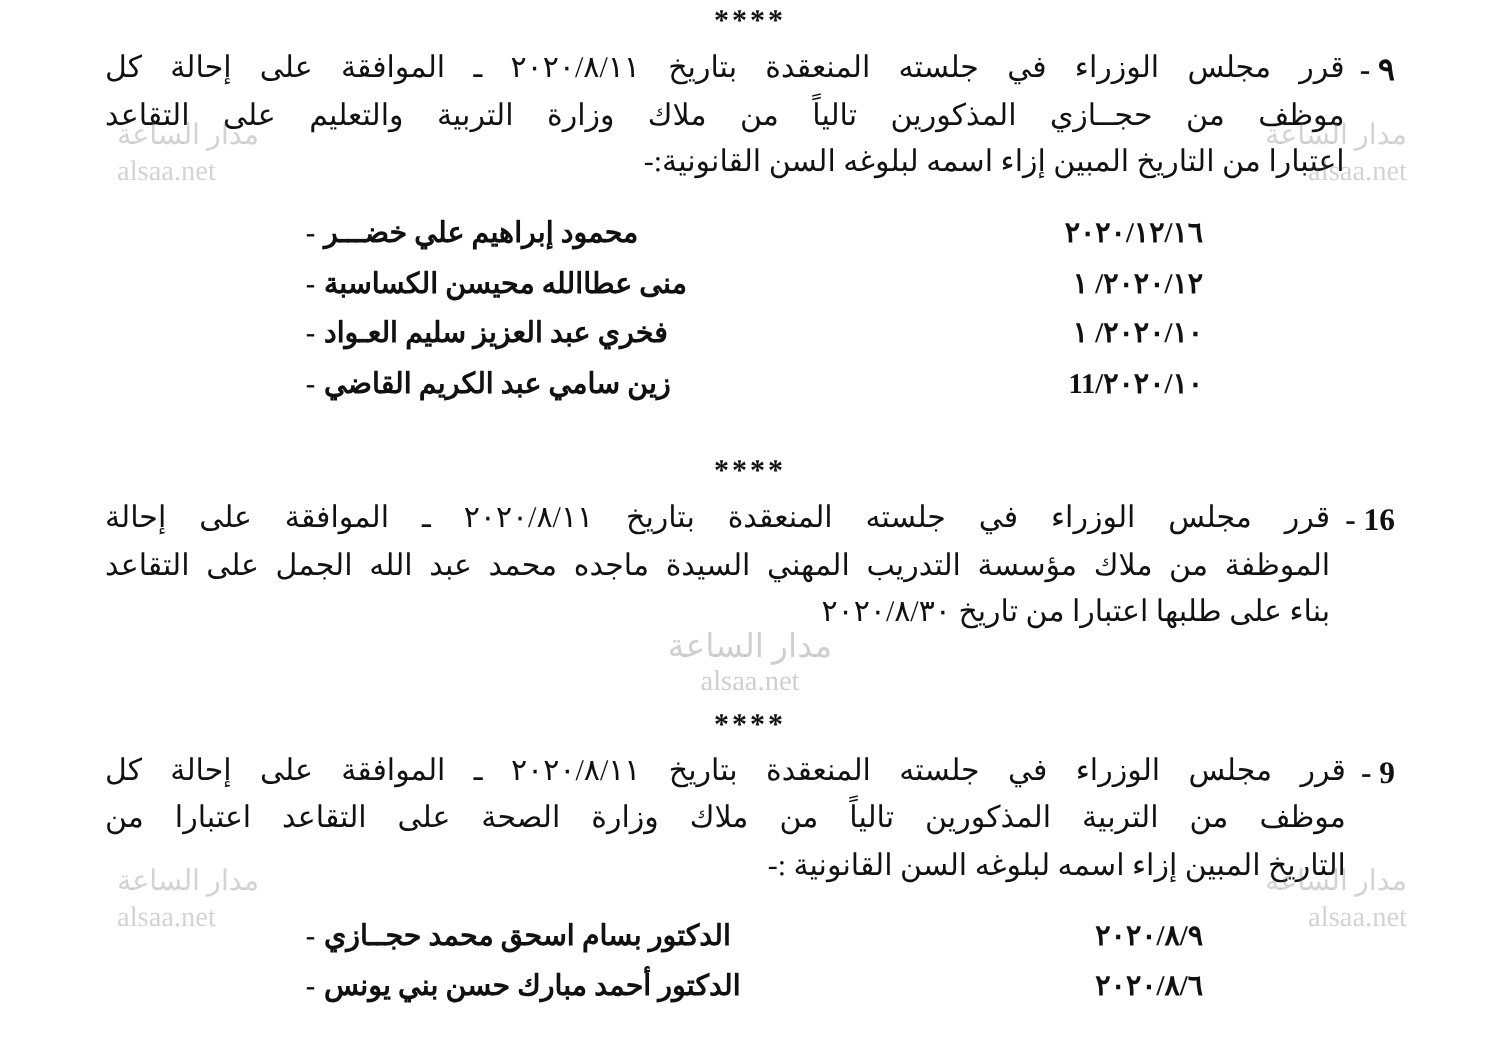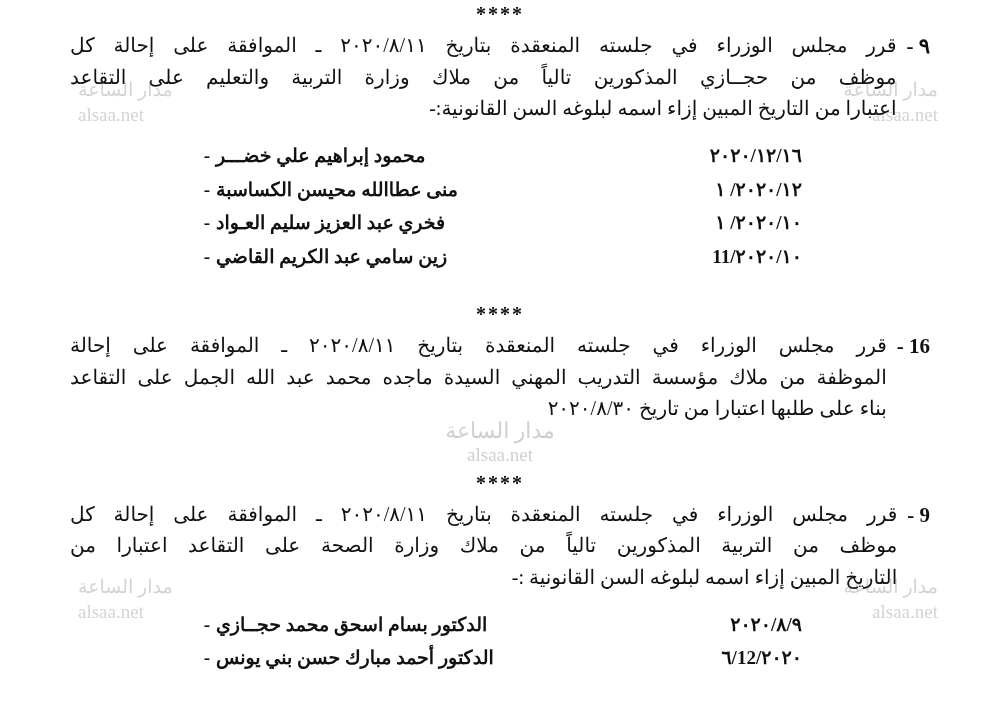--- a/index.html
+++ b/index.html
@@ -184,21 +184,21 @@
     </div>
   </div>
 
   <ul class="entries">
     <li class="entry">
       <span class="entry-date">٢٠٢٠/٨/٩</span>
       <span class="entry-name">الدكتور بسام اسحق محمد حجــازي</span>
       <span class="entry-dash">-</span>
     </li>
     <li class="entry">
-      <span class="entry-date">٢٠٢٠/12/٦</span>
+      <span class="entry-date">٢٠٢٠/٨/٦</span>
       <span class="entry-name">الدكتور أحمد مبارك حسن بني يونس</span>
       <span class="entry-dash">-</span>
     </li>
   </ul>
 
   <div class="wm wm-ar wm1">مدار الساعة</div>
   <div class="wm wm-en wm2">alsaa.net</div>
   <div class="wm wm-ar wm3">مدار الساعة</div>
   <div class="wm wm-en wm4">alsaa.net</div>
 

